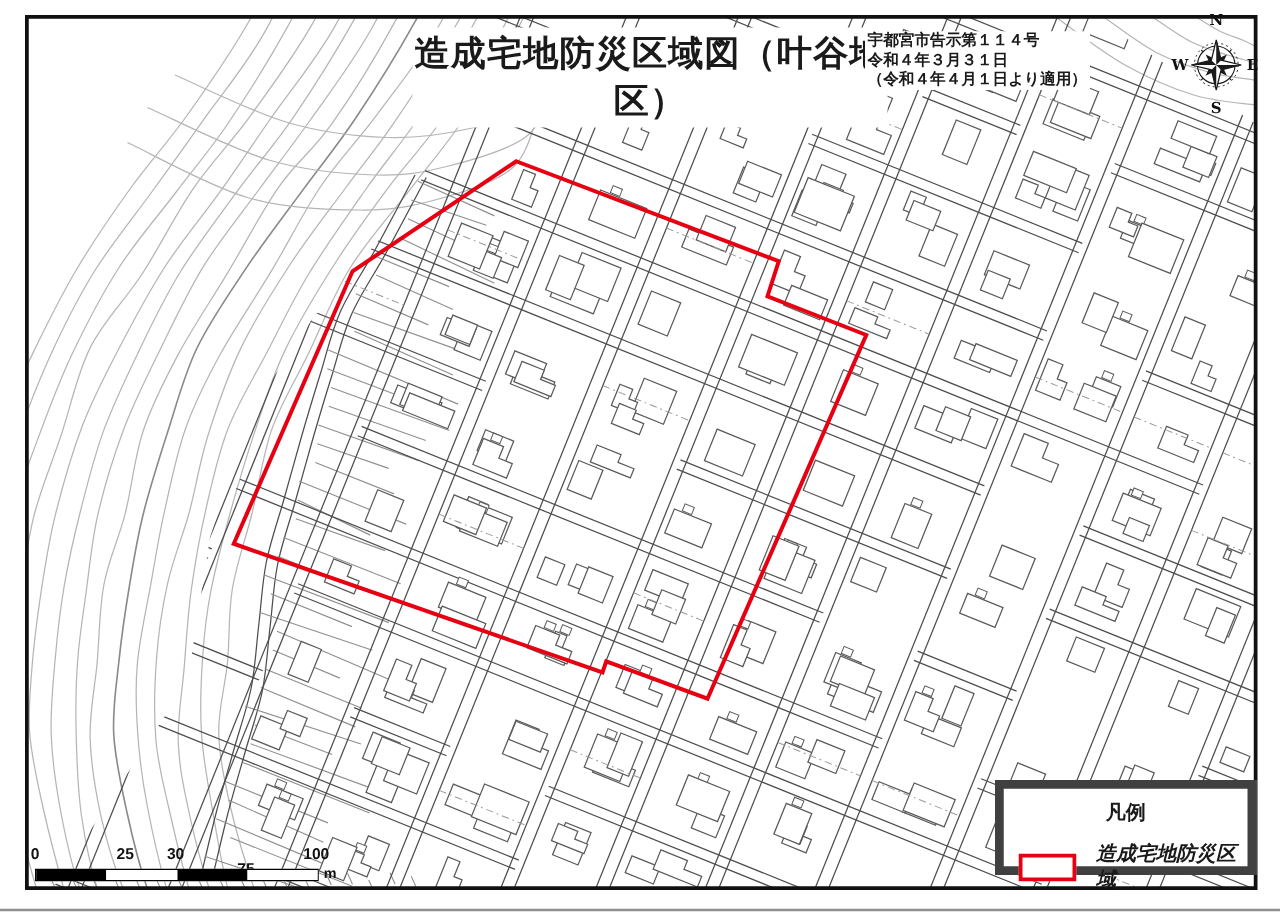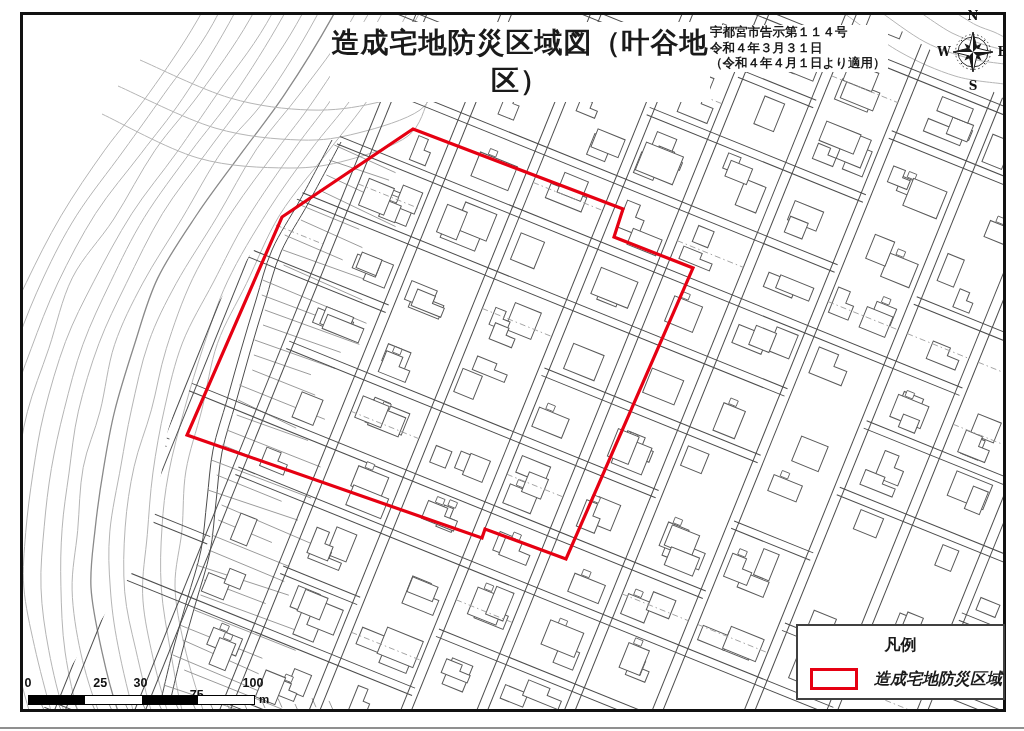--- a/index.html
+++ b/index.html
@@ -4,26 +4,26 @@
 <style>
   html,body{margin:0;padding:0;background:#fff;}
   .page{position:relative;width:1024px;height:731px;background:#fff;overflow:hidden;
         font-family:"Liberation Sans","DejaVu Sans",sans-serif;}
   #map-svg{position:absolute;left:0;top:0;}
   .frame{position:absolute;left:20px;top:12px;width:986px;height:700px;
          border:3px solid #111;box-sizing:border-box;pointer-events:none;z-index:5;}
   .map-title{position:absolute;left:330px;top:22px;width:380px;text-align:center;
              font-size:28px;font-weight:bold;letter-spacing:1px;color:#1a1a1a;
              background:#fff;padding:2px 0;z-index:4;}
-  .notice{position:absolute;left:708px;top:25px;font-size:12.5px;line-height:15.5px;
+  .notice{position:absolute;left:692px;top:25px;font-size:12.5px;line-height:15.5px;
           color:#1a1a1a;background:#fff;padding:0 2px;z-index:4;font-weight:bold;}
   .compass{position:absolute;left:935px;top:8px;width:76px;height:86px;z-index:4;}
   .compass text{font-family:"DejaVu Serif",serif;font-size:12px;font-weight:bold;fill:#111;}
   .legend{position:absolute;left:796px;top:624px;width:209px;height:76px;background:#fff;
-          border:2px solid #404040;box-sizing:border-box;z-index:6;}
+          border:7px solid #404040;box-sizing:border-box;z-index:6;}
   .legend-title{text-align:center;font-size:16px;font-weight:bold;color:#1a1a1a;margin-top:9px;}
   .legend-item{display:flex;align-items:center;margin:12px 0 0 12px;font-style:italic;}
   .legend-swatch{width:42px;height:16px;background:#fff;border:3px solid #e60012;margin-right:16px;}
   .legend-label{font-size:16px;font-weight:bold;color:#1a1a1a;}
   .scalebar{position:absolute;left:28px;top:676px;width:265px;height:34px;z-index:6;}
   .scalebar .tick{position:absolute;top:0;transform:translateX(-50%);font-size:12.5px;
                   font-weight:bold;color:#111;}
   .scalebar .bar{position:absolute;left:0;top:19px;width:225px;height:8px;
                  border:1.4px solid #000;display:flex;background:#fff;}
   .scalebar .bar div{flex:1;height:100%;}

